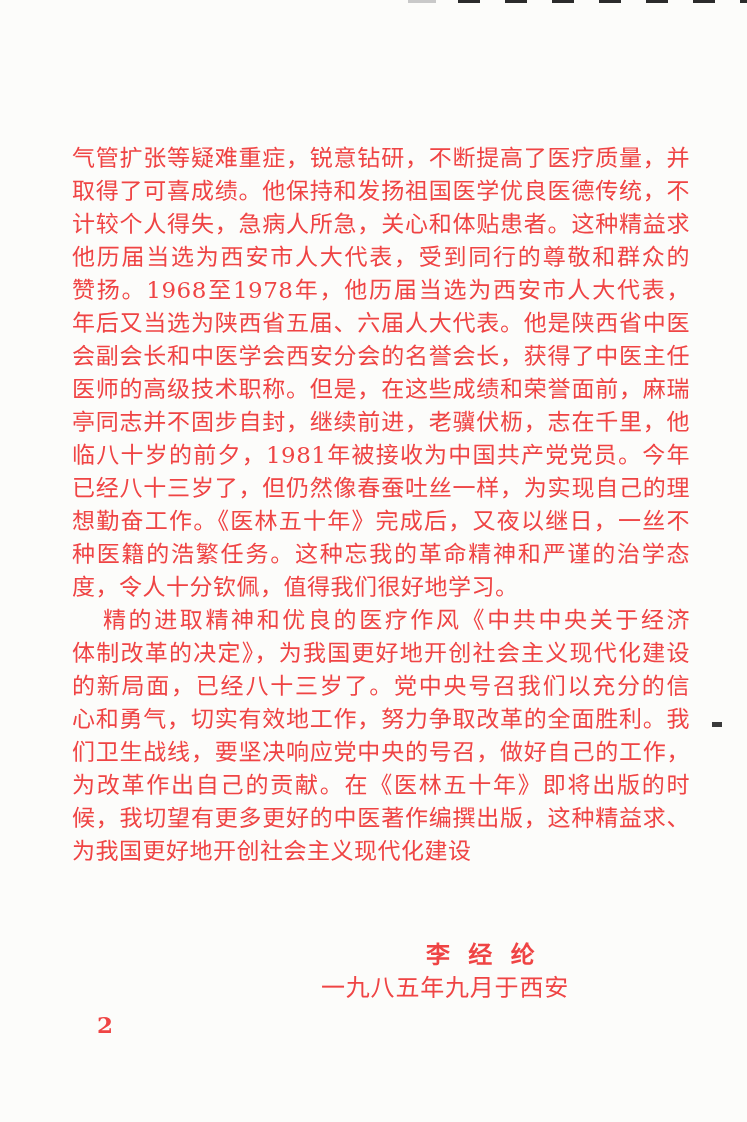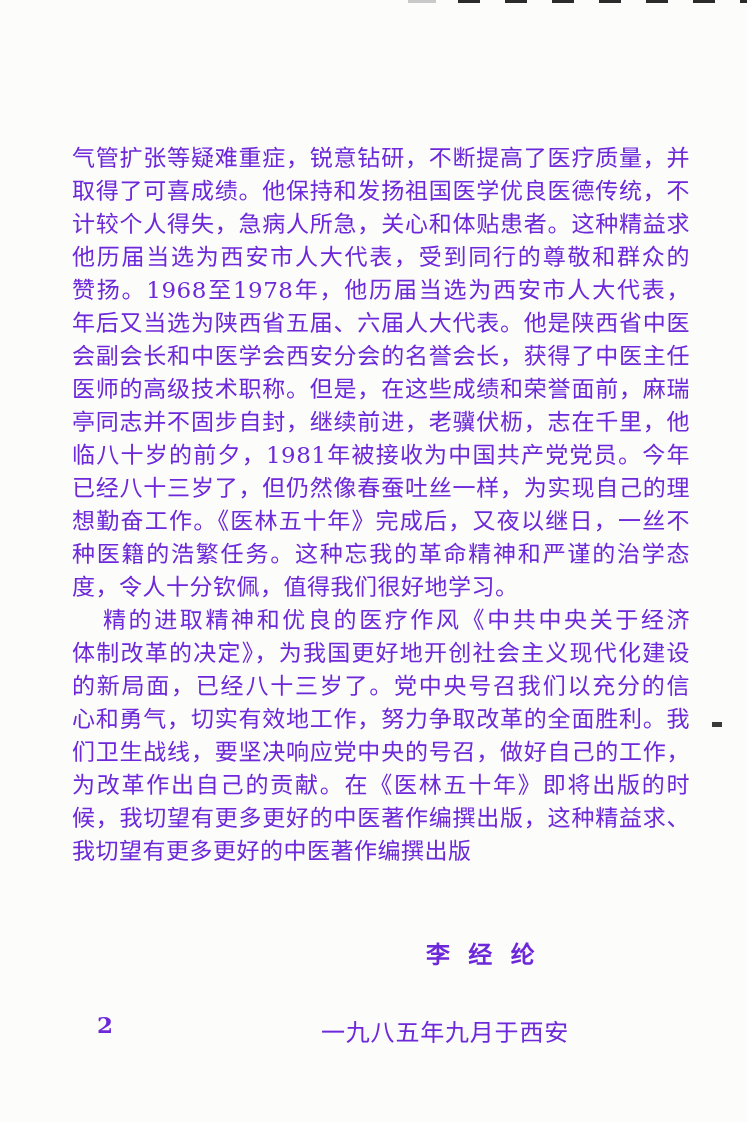--- a/index.html
+++ b/index.html
@@ -3,21 +3,21 @@
 <meta charset="utf-8">
 <style>
   html, body { margin:0; padding:0; background:#e9e9e9; }
   .page {
     position:relative;
     width:747px; height:1122px;
     margin:0 auto;
     background:#fcfcfa;
     overflow:hidden;
     font-family:"DejaVu Serif","Liberation Serif",serif;
-    color:#6d28d9;
+    color:#ef4444;
   }
   
   .dash-light {
     position:absolute; left:408px; top:0; width:28px; height:3px;
     background:#c9c9c9;
   }
   .dash-row {
     position:absolute; left:458px; top:0; width:289px; height:3px;
     background:repeating-linear-gradient(to right, #2b2b2b 0 22px, transparent 22px 47px);
   }
@@ -38,21 +38,21 @@
     height:33px; overflow:hidden;
   }
   .line.para-end { text-align-last:left; }
   .line.indent-first { text-indent:31px; }
   .signature {
     position:absolute; left:426px; top:935px;
     font-size:24px; letter-spacing:5px; white-space:pre;font-weight:bold;
   }
   .dateline {
     position:absolute; left:321px; top:968px;
-    font-size:24px; letter-spacing:0.8px; white-space:pre;margin-top:45px;
+    font-size:24px; letter-spacing:0.8px; white-space:pre;
   }
   .pagenum {
     position:absolute; left:97px; top:1011px;
     font-size:23px; font-weight:bold;
     font-family:"DejaVu Serif","Liberation Serif",serif;
   }
 </style>
 </head>
 <body>
 
@@ -76,19 +76,19 @@
       <div class="line">想勤奋工作。《医林五十年》完成后，又夜以继日，一丝不</div>
       <div class="line">种医籍的浩繁任务。这种忘我的革命精神和严谨的治学态</div>
       <div class="line para-end">度，令人十分钦佩，值得我们很好地学习。</div>
       <div class="line indent-first">精的进取精神和优良的医疗作风《中共中央关于经济</div>
       <div class="line">体制改革的决定》，为我国更好地开创社会主义现代化建设</div>
       <div class="line">的新局面，已经八十三岁了。党中央号召我们以充分的信</div>
       <div class="line">心和勇气，切实有效地工作，努力争取改革的全面胜利。我</div>
       <div class="line">们卫生战线，要坚决响应党中央的号召，做好自己的工作，</div>
       <div class="line">为改革作出自己的贡献。在《医林五十年》即将出版的时</div>
       <div class="line">候，我切望有更多更好的中医著作编撰出版，这种精益求、</div>
-      <div class="line para-end">我切望有更多更好的中医著作编撰出版</div>
+      <div class="line para-end">为我国更好地开创社会主义现代化建设</div>
     </div>
 
   <div class="signature">李 经 纶</div>
   <div class="dateline">一九八五年九月于西安</div>
   <div class="pagenum">2</div>
 </div>
 
 </body></html>

